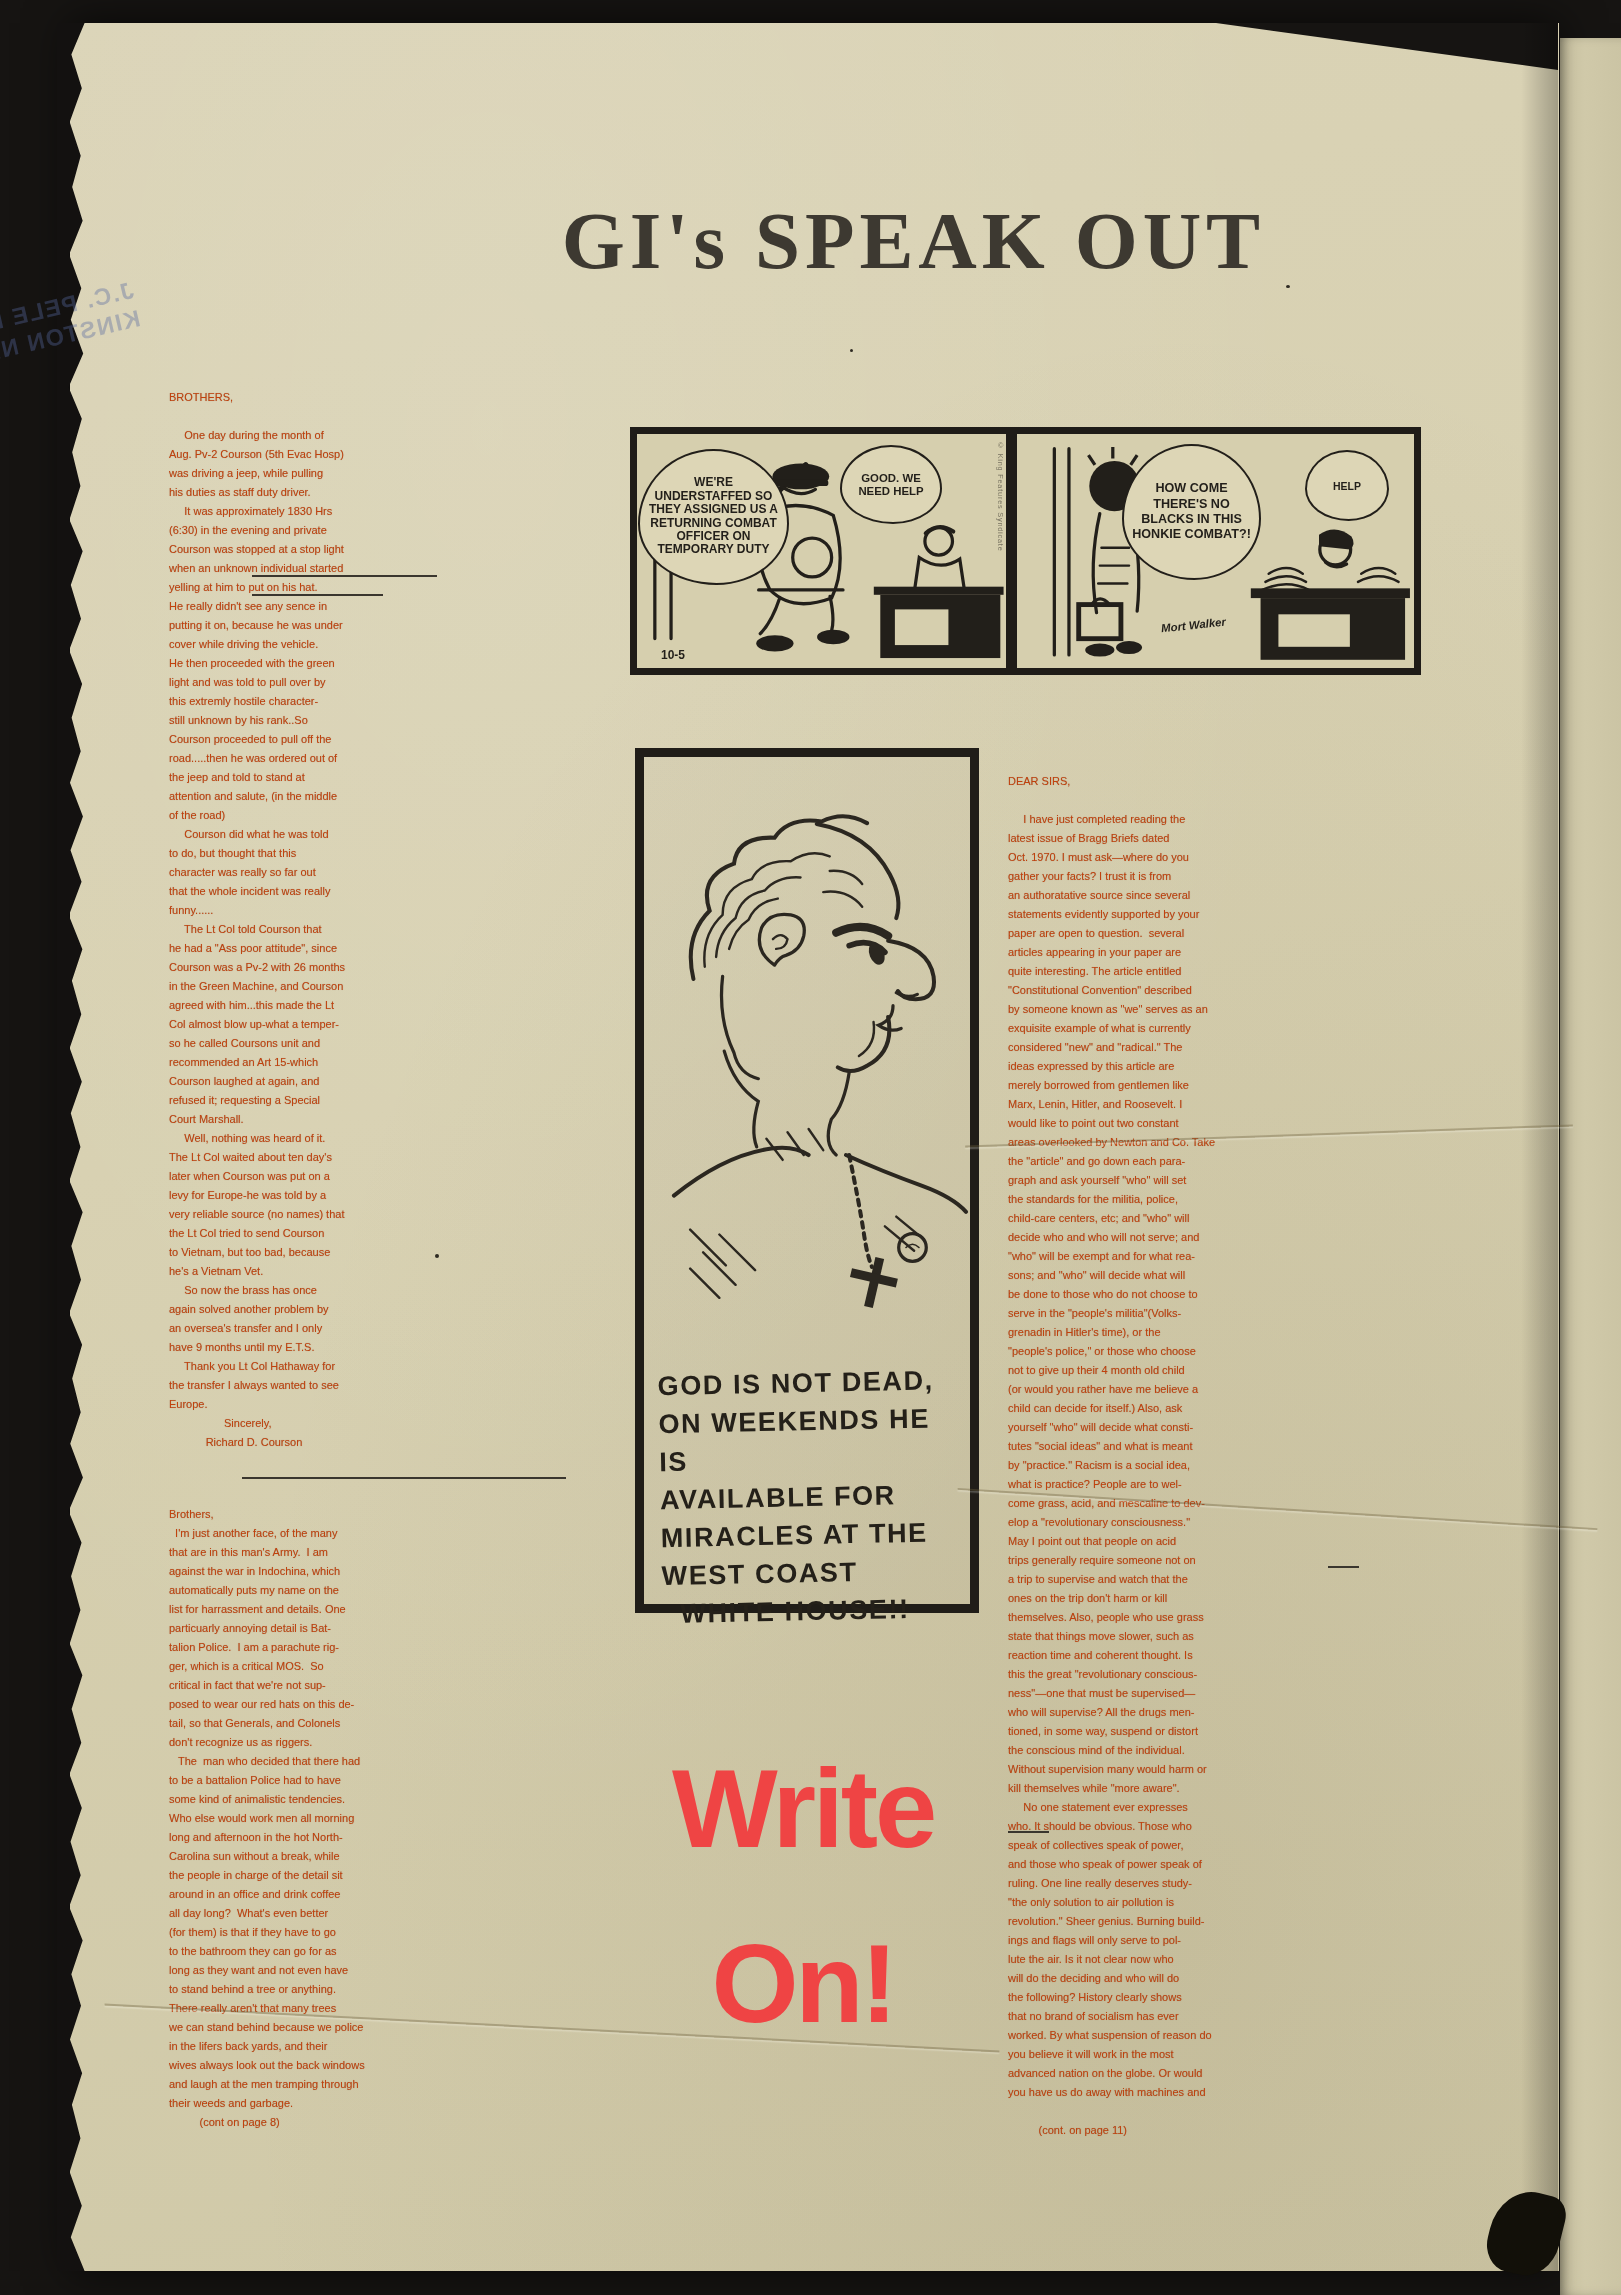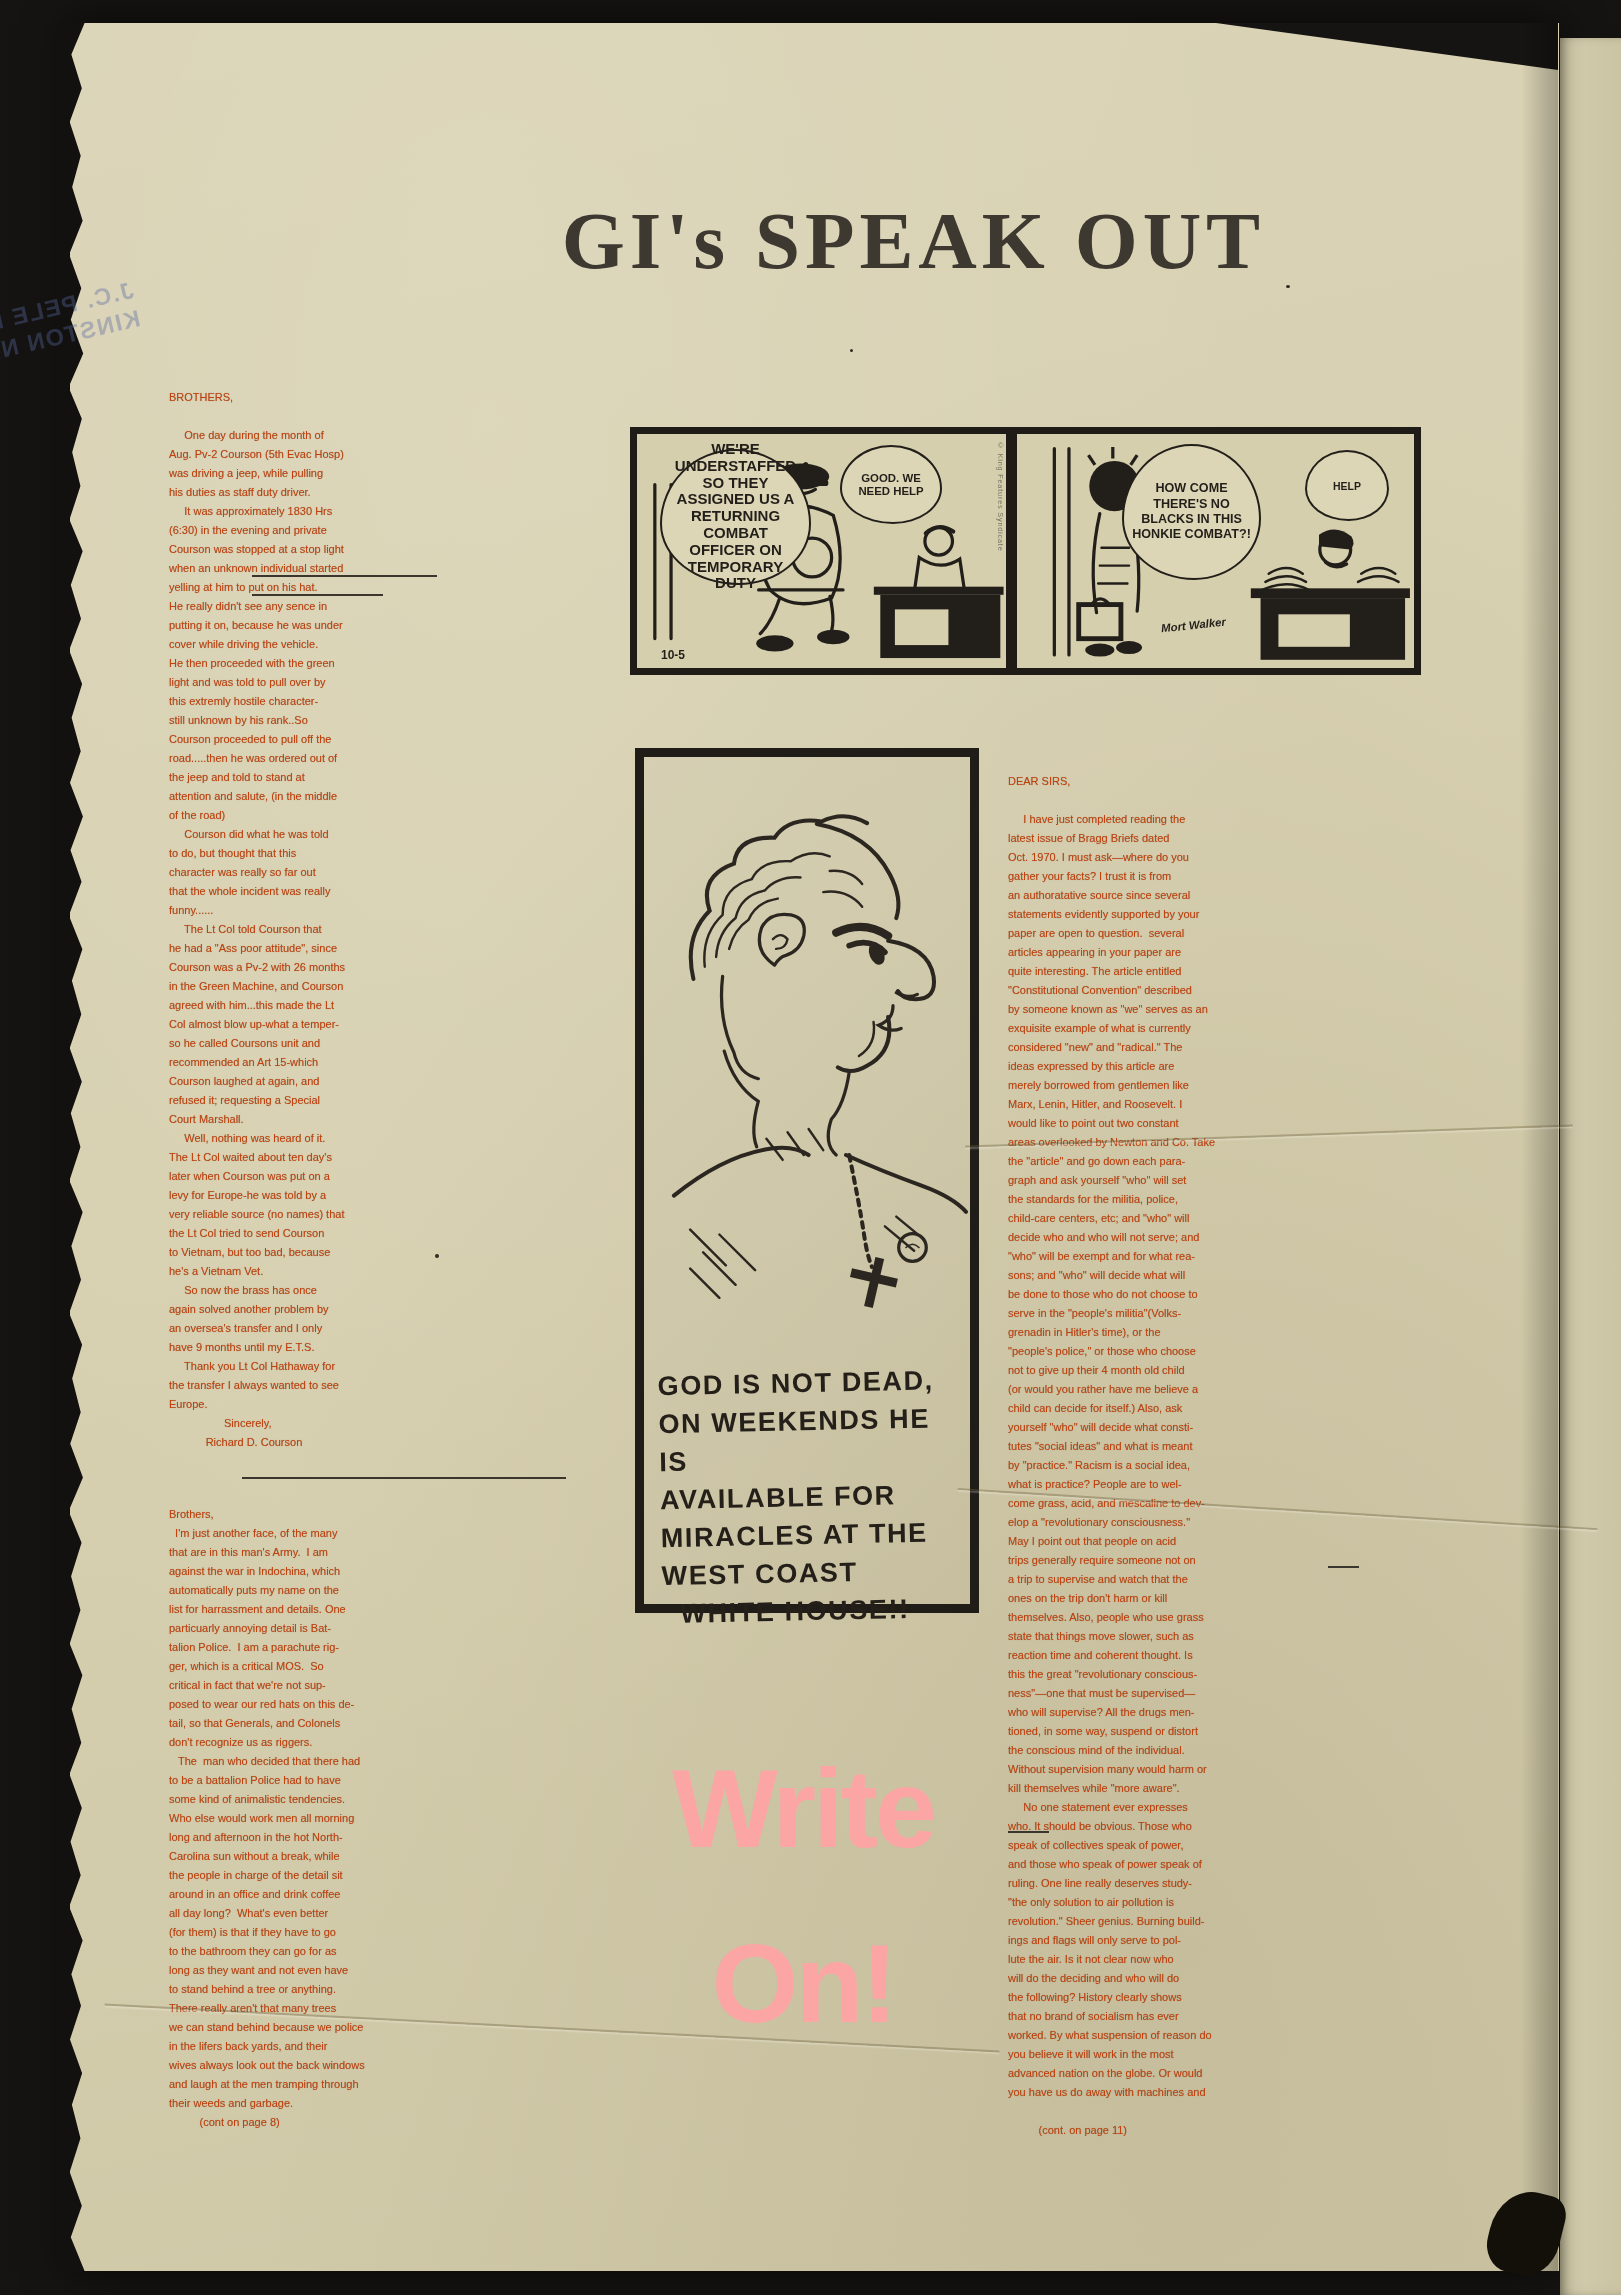--- a/index.html
+++ b/index.html
@@ -48,38 +48,38 @@
   
   .comic{position:absolute;left:630px;top:427px;width:791px;height:248px;background:#d6cfae;
          border:7.3px solid #1f1c18;box-sizing:border-box;}
   .panel{position:absolute;top:0;height:234px;}
   #panel1{left:0;width:369px;}
   #panel2{left:380px;width:397px;}
   .panel-divider{position:absolute;left:369px;top:0;width:11.4px;height:234px;background:#1f1c18;}
   .bubble{position:absolute;background:#ddd6b6;border:2.4px solid #221f1a;border-radius:50% 50% 48% 52%/55% 55% 45% 45%;
           display:flex;align-items:center;justify-content:center;text-align:center;
           font-weight:bold;color:#221f1a;padding:8px;box-sizing:border-box;}
-  #bubble1{left:23px;top:14.6px;width:151px;height:136px;font-size:15px;line-height:1.12;}
+  #bubble1{left:1px;top:14.6px;width:151px;height:136px;font-size:12px;line-height:1.12;}
   #bubble2{left:203px;top:11.4px;width:102px;height:79px;font-size:11.4px;line-height:1.15;}
   #bubble3{left:105px;top:9.7px;width:139px;height:136px;font-size:12.6px;line-height:1.2;}
   #bubble4{left:288px;top:16px;width:84px;height:71px;font-size:10.5px;}
   .comic-date{position:absolute;left:24px;bottom:6.5px;font-weight:bold;font-size:12px;color:#221f1a;}
   .comic-copyright{position:absolute;right:0.8px;top:6.5px;writing-mode:vertical-rl;font-size:7.3px;
           color:#221f1a;opacity:.55;letter-spacing:0.8px;}
   .comic-signature{position:absolute;left:144px;top:185px;font-style:italic;font-weight:bold;
           font-size:11.4px;color:#221f1a;transform:rotate(-6deg);}
   .panel svg{position:absolute;left:0;top:0;}
   
   .portrait-box{position:absolute;left:635px;top:748px;width:344px;height:865px;
          border:9px solid #201d18;box-sizing:border-box;background:rgba(0,0,0,0.015);}
   .poster-lines{position:absolute;left:16px;top:607px;width:300px;transform:rotate(-1.2deg);
          font-weight:bold;font-size:27px;line-height:38px;letter-spacing:1.6px;color:#242019;}
   .poster-lines .indent{padding-left:18px;}
   
-  .write-on{position:absolute;left:641px;top:1750px;width:324px;text-align:center;color:#fca5a5;
+  .write-on{position:absolute;left:641px;top:1750px;width:324px;text-align:center;color:#ef4444;
          font-weight:bold;letter-spacing:-3.2px;}
   .write-on .w1{font-size:112px;line-height:117px;}
   .write-on .w2{font-size:112px;line-height:117px;margin-top:58px;}
   
   .crease{position:absolute;height:1.6px;background:rgba(108,94,60,0.38);
           box-shadow:0 1.6px 1.6px rgba(255,255,244,0.3);}
   #crease1{left:965px;top:1135px;width:608px;transform:rotate(-2deg);}
   #crease2{left:957px;top:1508px;width:641px;transform:rotate(3.6deg);}
   #crease3{left:104px;top:2027px;width:896px;transform:rotate(3deg);}
   .speck{position:absolute;background:#2e2a22;border-radius:50%;}

